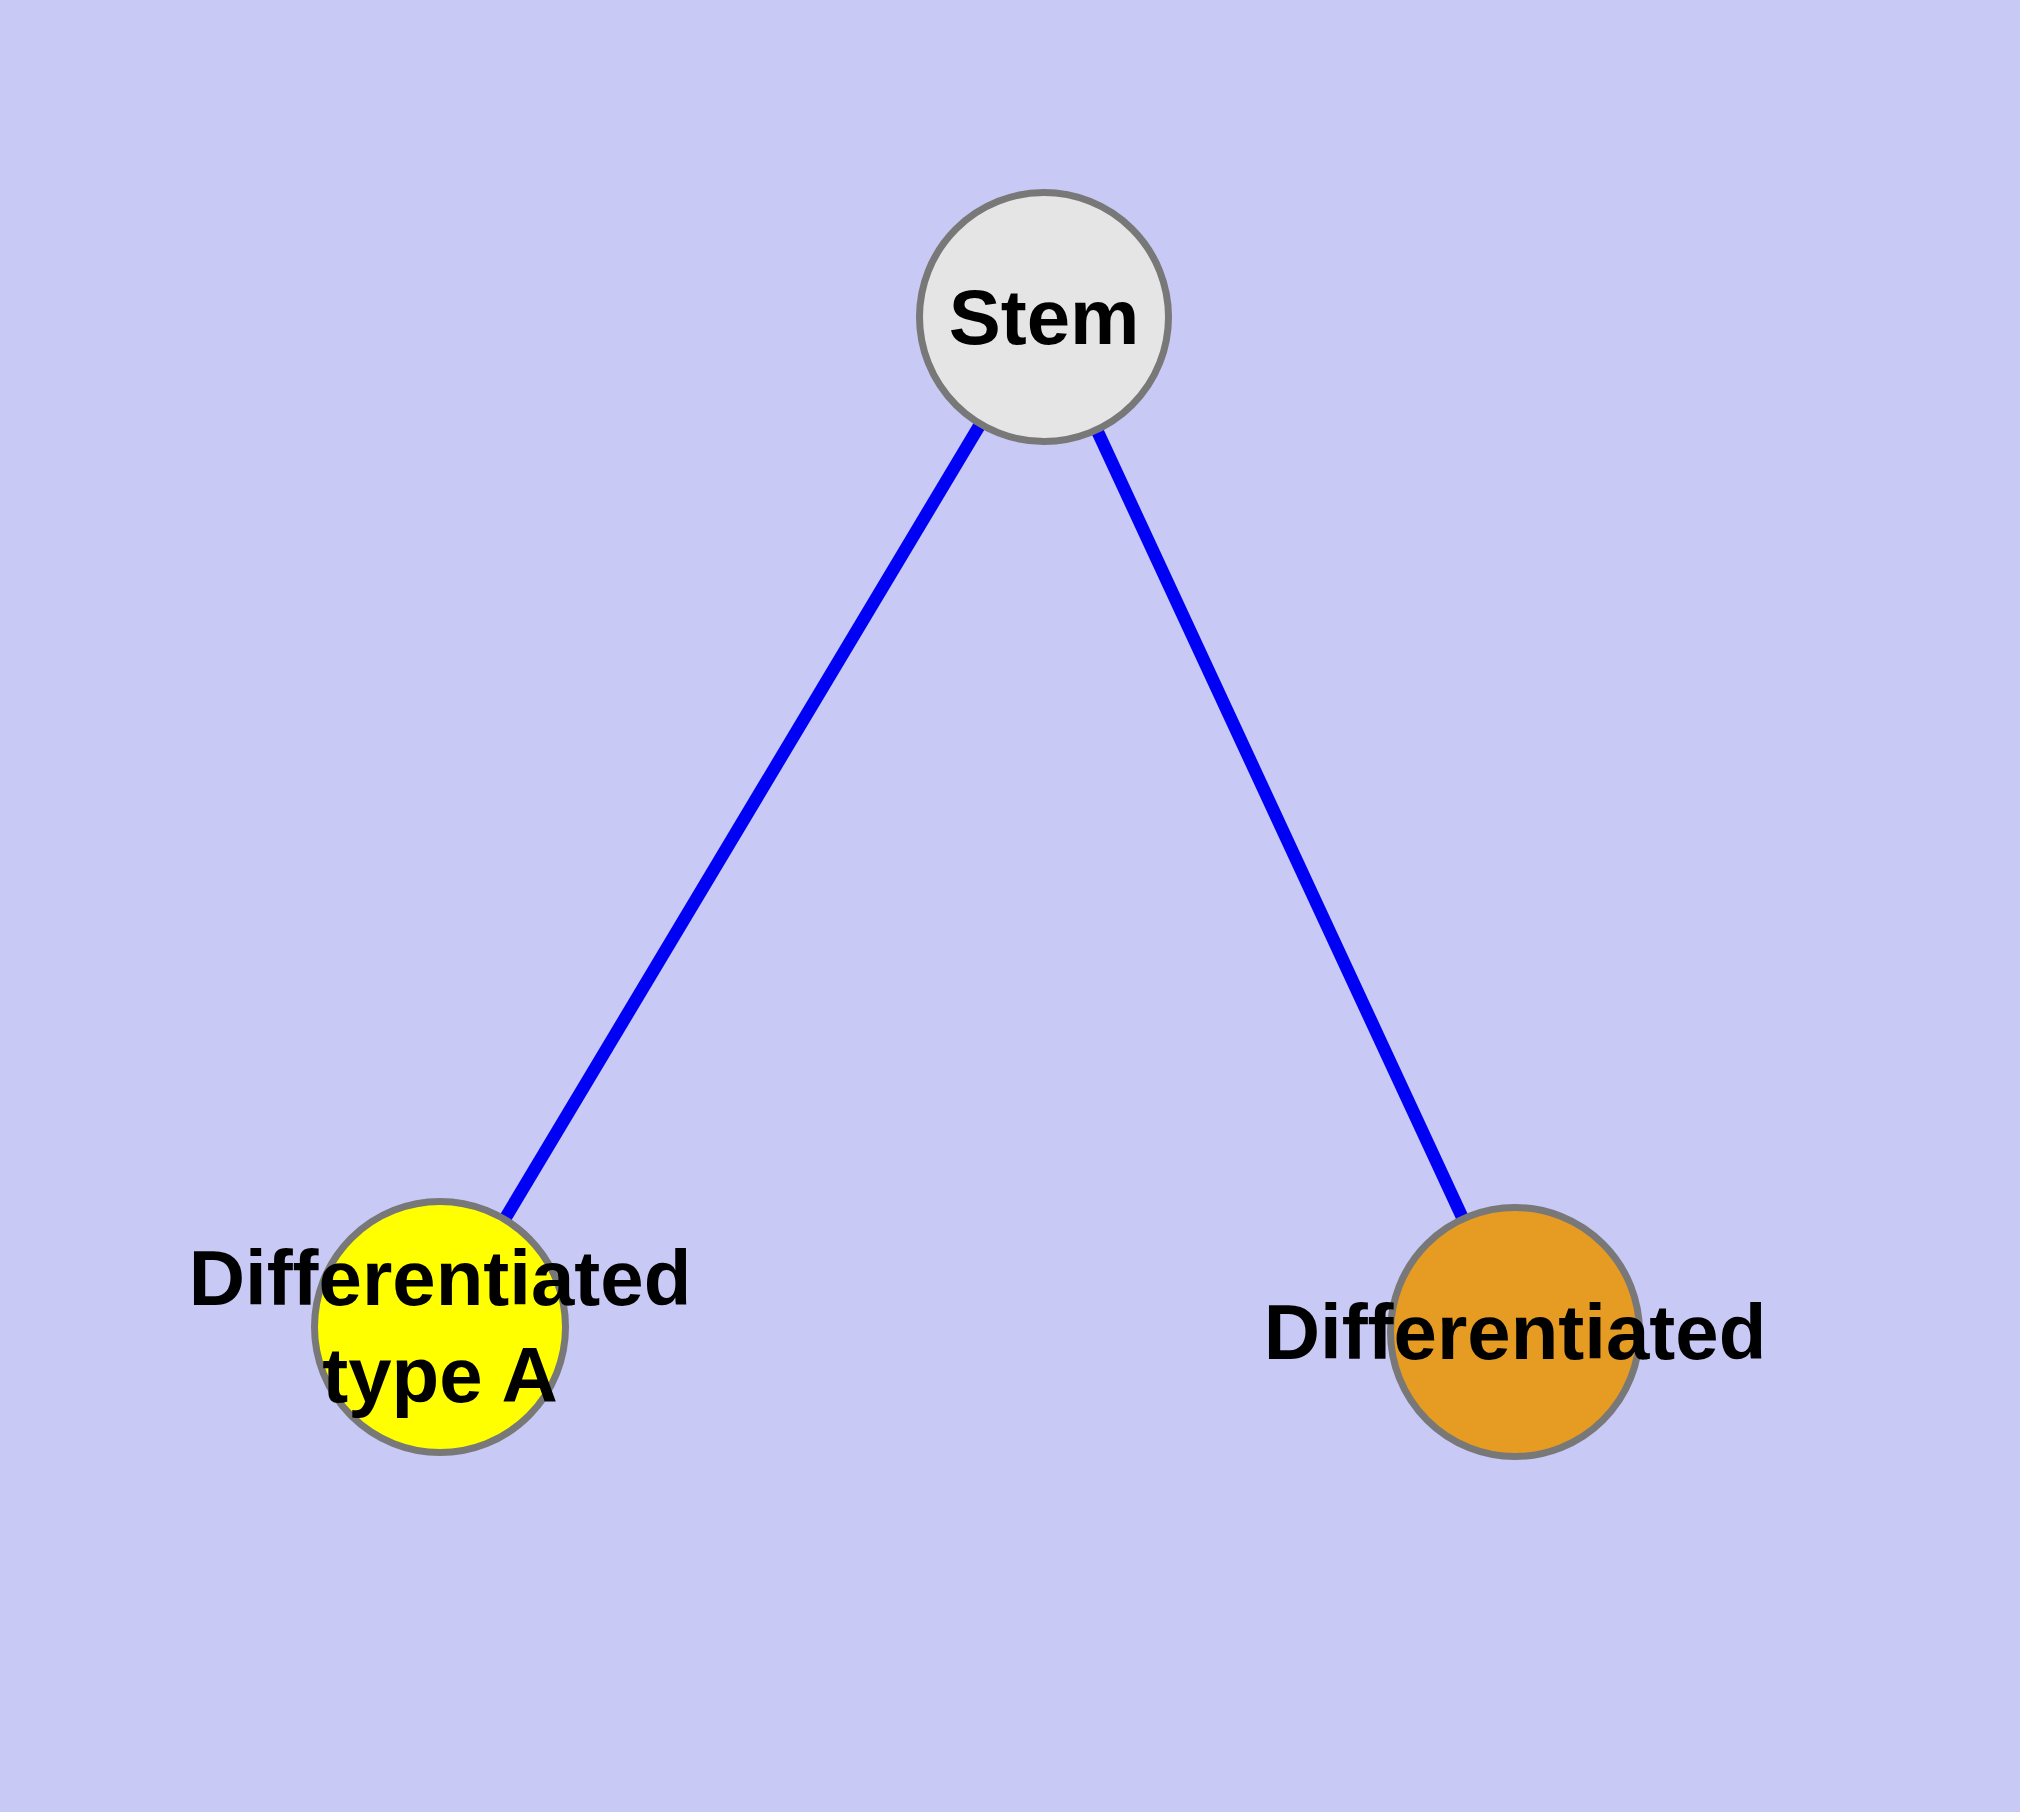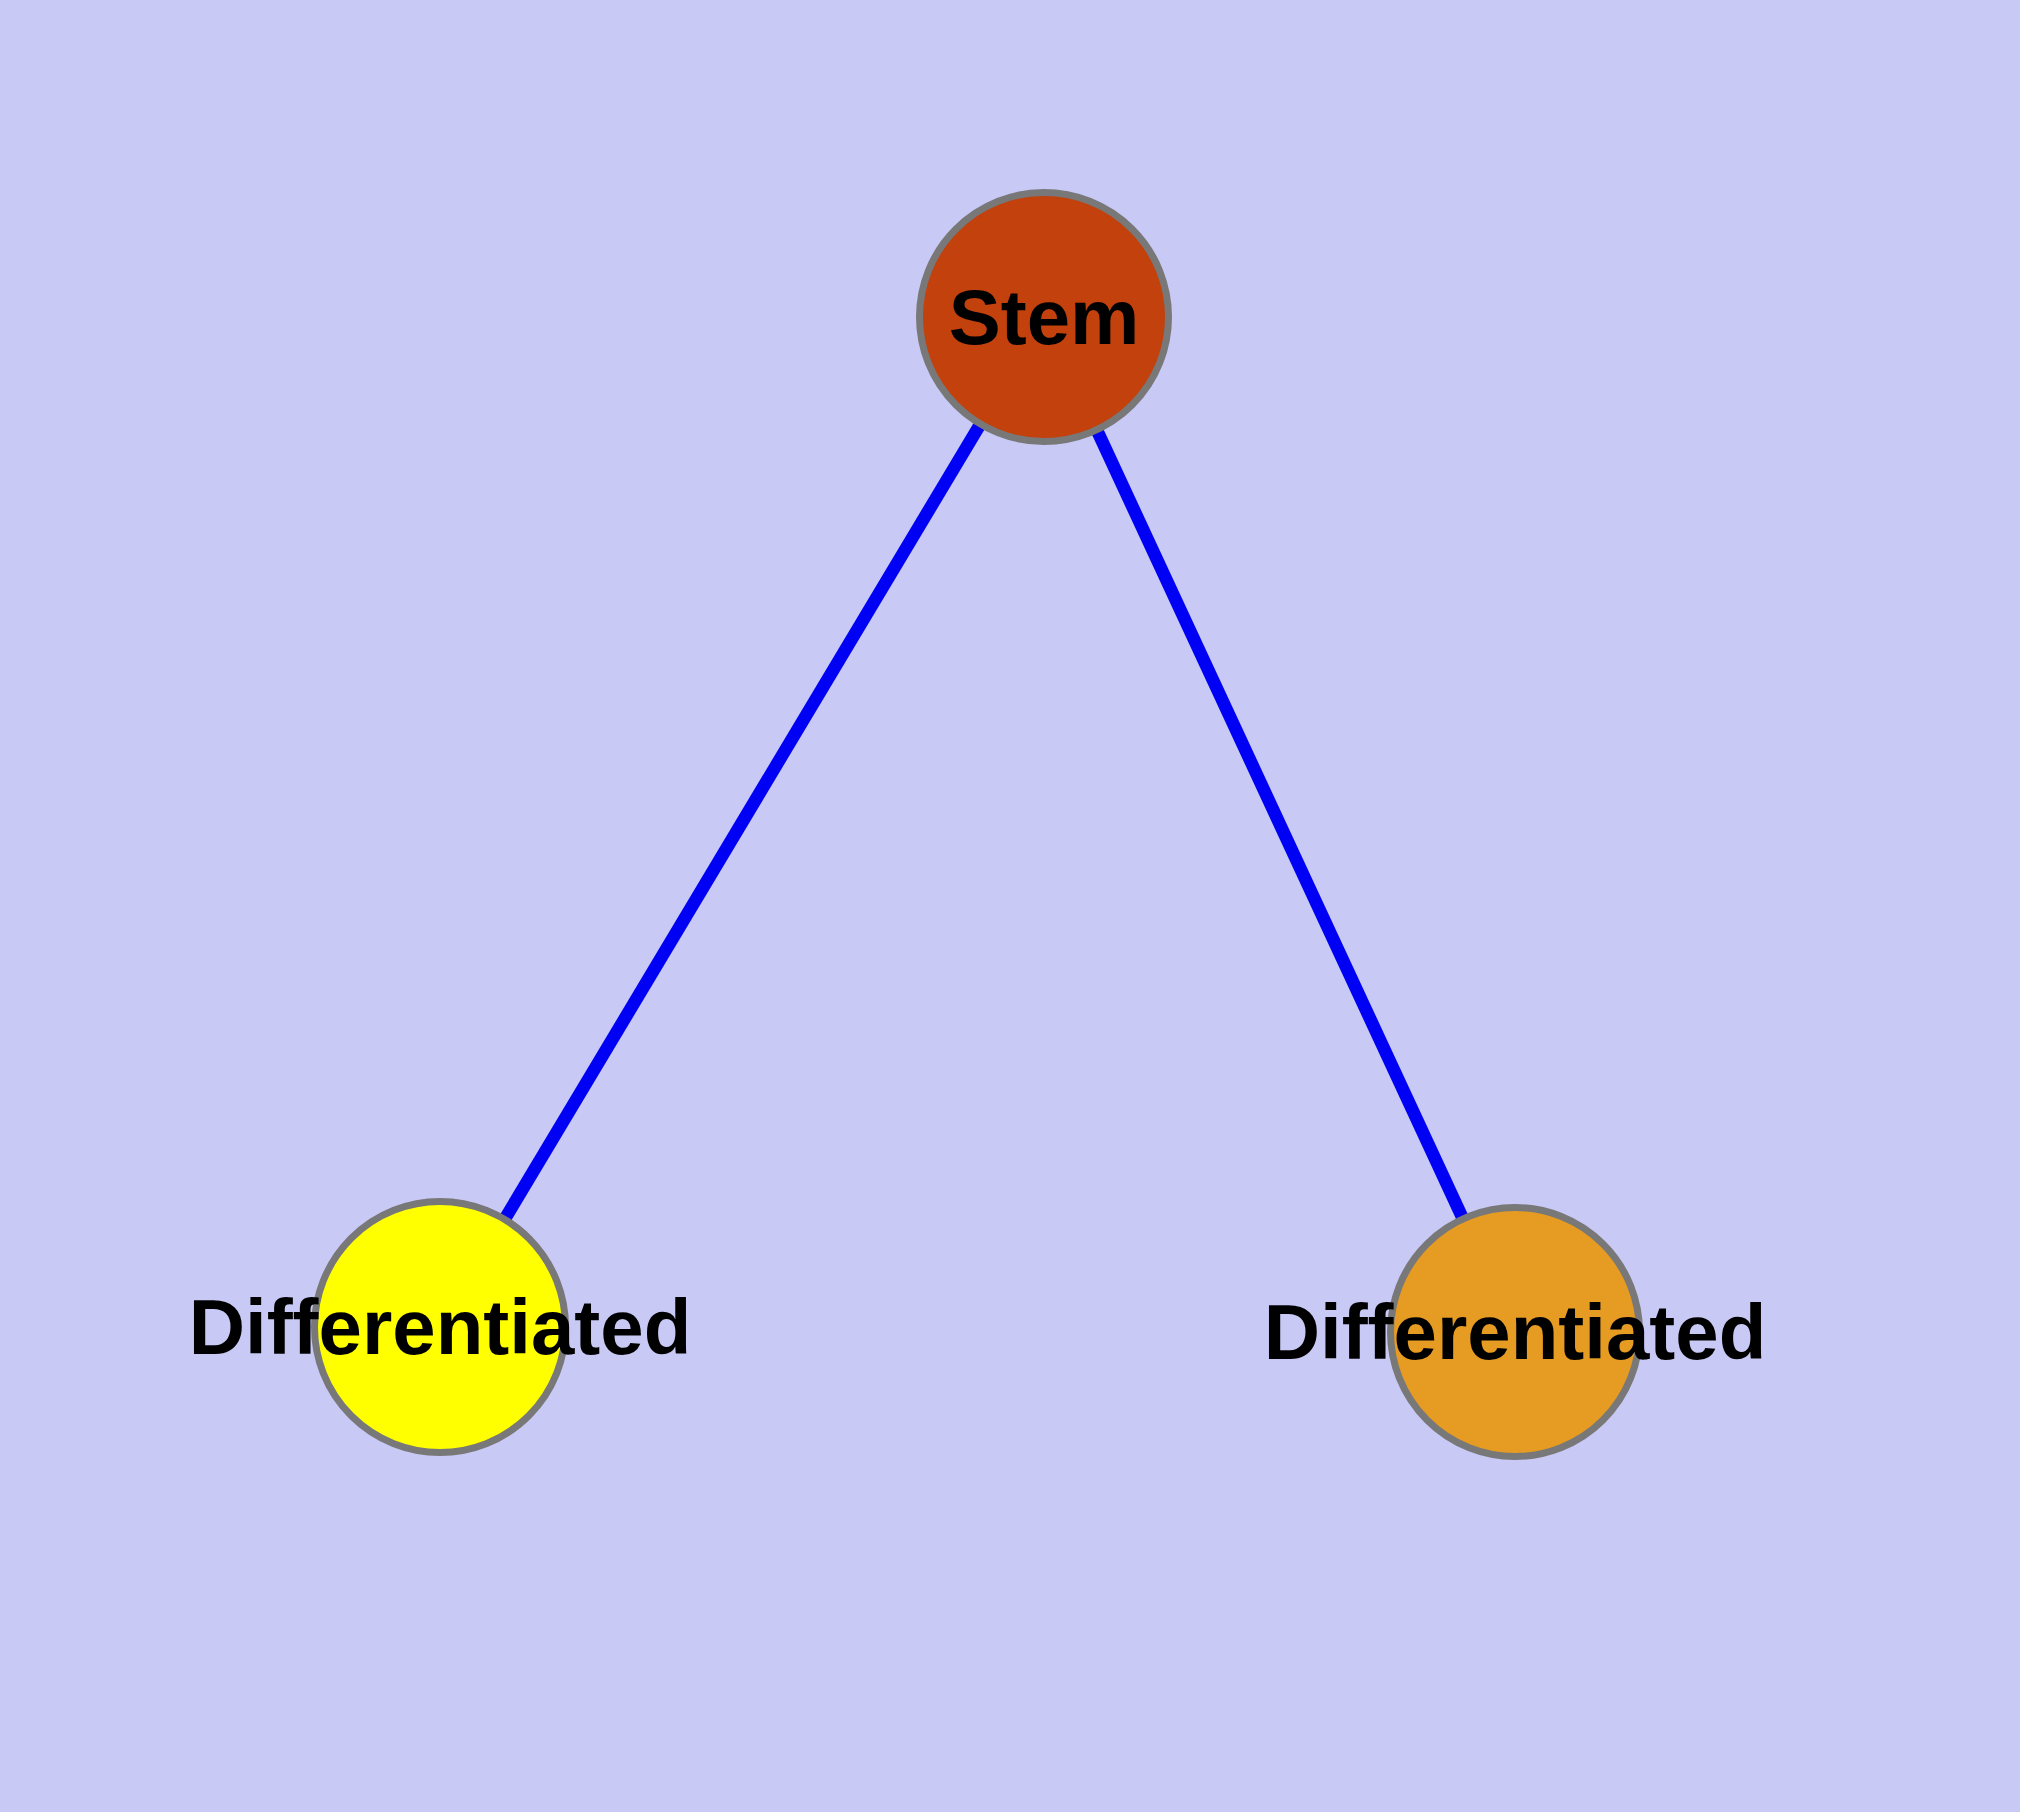--- a/index.html
+++ b/index.html
@@ -52,27 +52,28 @@
 </head>
 <body>
 
 <div class="canvas" style="background-color: rgb(201, 201, 246);">
 
   <svg class="edge-layer" width="2021" height="1812" viewBox="0 0 2384 2138">
     <line class="edge" x1="1232" y1="374" x2="519" y2="1566" style="stroke: rgb(0, 0, 245);"></line>
     <line class="edge" x1="1232" y1="374" x2="1788" y2="1572" style="stroke: rgb(0, 0, 245);"></line>
   </svg>
 
-  <div class="node node-stem" style="background-color: #c2410c; border-color: rgb(120, 120, 120);">
+  <div class="node node-stem" style="background-color: #e5e5e5; border-color: rgb(120, 120, 120);">
     <div class="node-label" style="color: rgb(0, 0, 0);">Stem</div>
   </div>
 
   <div class="node node-typeA" style="background-color: rgb(255, 255, 0); border-color: rgb(120, 120, 120);">
     <div class="node-label" style="color: rgb(0, 0, 0);">
       <span style="display:block">Differentiated</span>
+      <span style="display:block">type A</span>
     </div>
   </div>
 
   <div class="node node-typeB" style="background-color: rgb(230, 155, 35); border-color: rgb(120, 120, 120);">
     <div class="node-label" style="color: rgb(0, 0, 0);">
       <span style="display:block">Differentiated</span>
     </div>
   </div>
 
 </div>

